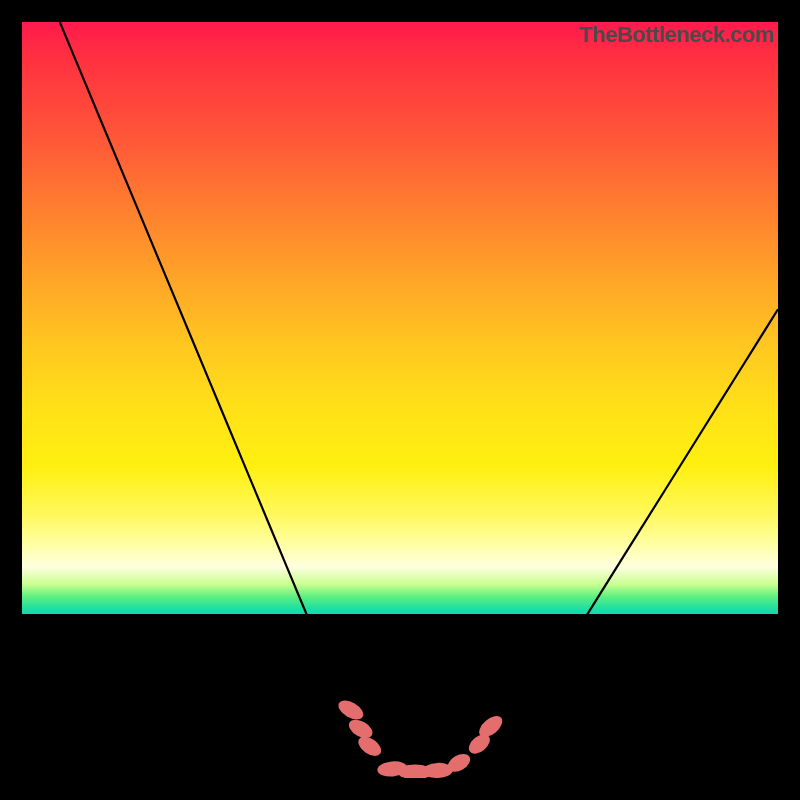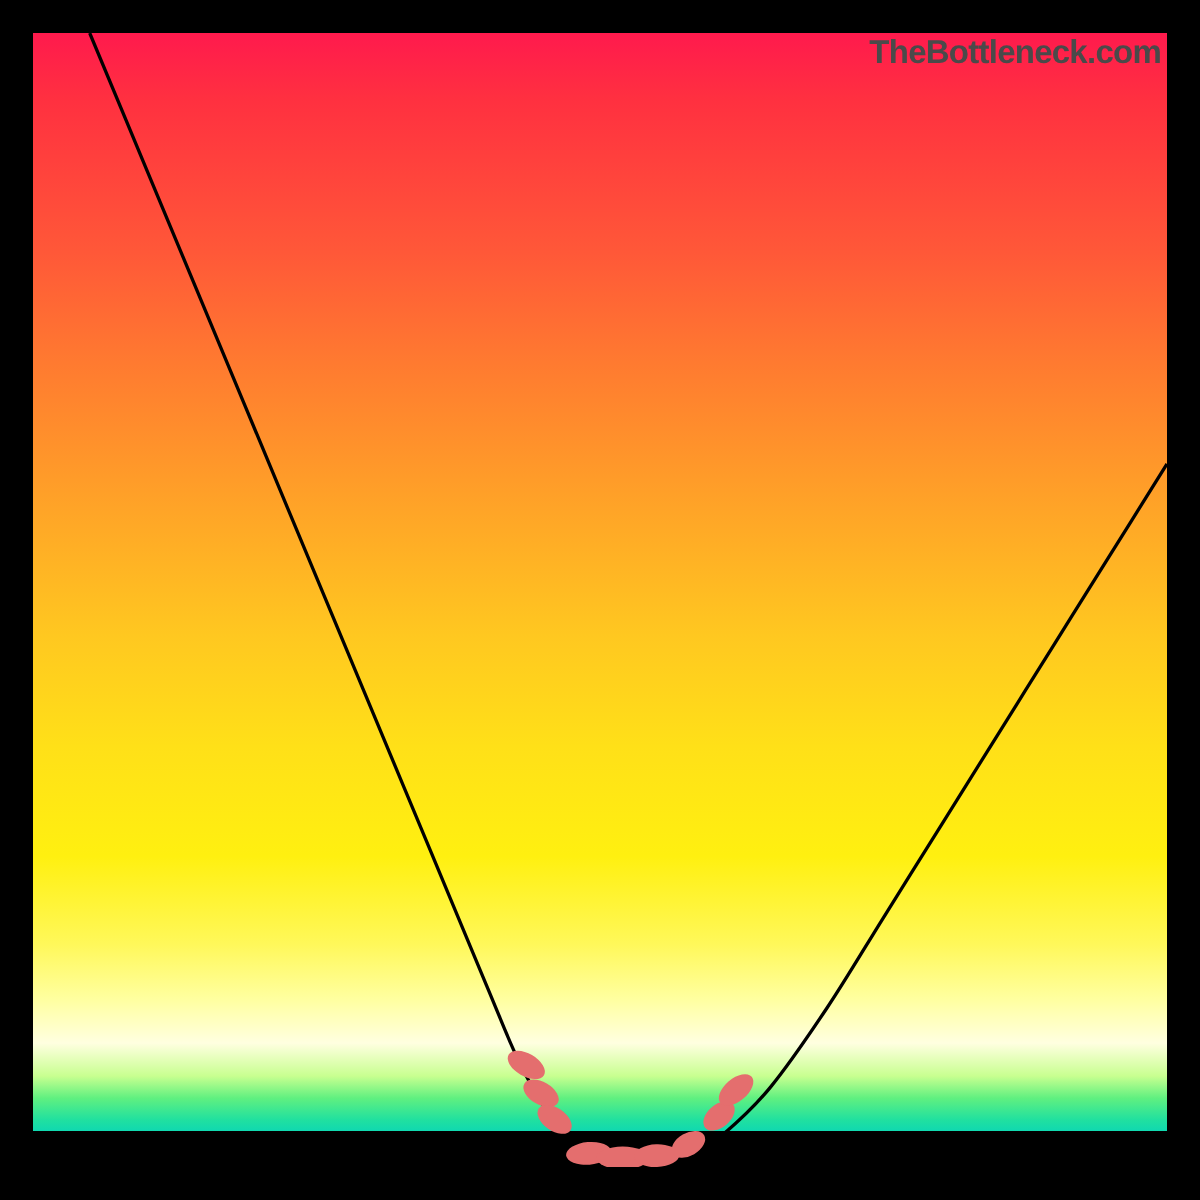--- a/index.html
+++ b/index.html
@@ -8,21 +8,21 @@
     width: 800px;
     height: 800px;
     background: #000;
     overflow: hidden;
   }
   .frame {
     position: absolute;
     left: 22px;
     top: 22px;
     width: 756px;
-    height: 732px;
+    height: 592px;
     background: linear-gradient(to bottom,
       #ff1a4d 0%,
       #ff3040 6%,
       #ff5838 20%,
       #ff7a30 30%,
       #ffa028 42%,
       #ffc820 55%,
       #ffe018 65%,
       #fff010 75%,
       #fff85a 83%,

